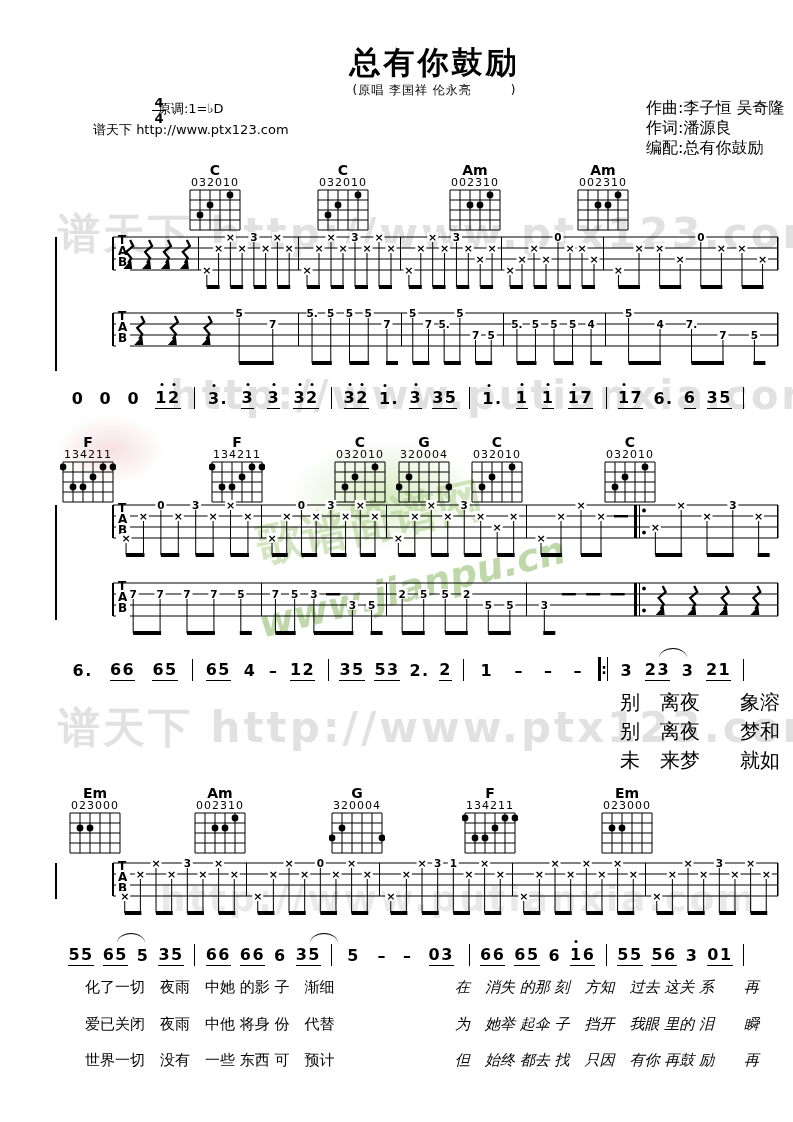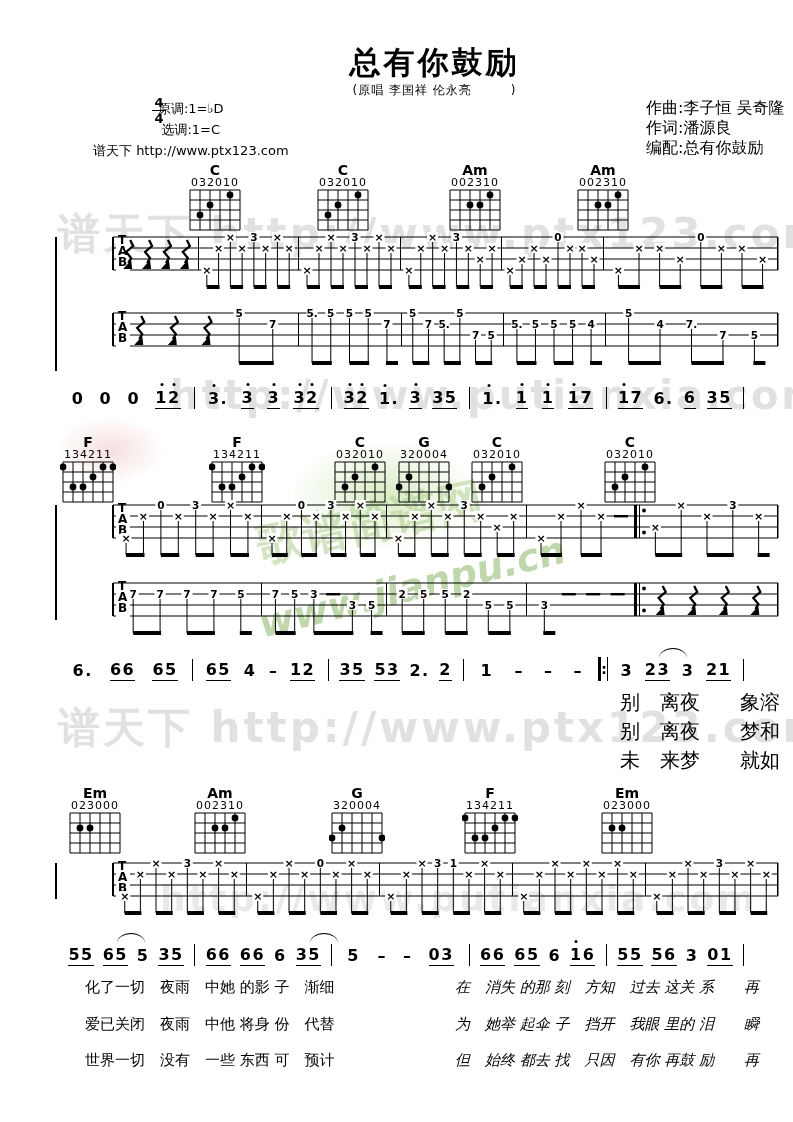--- a/index.html
+++ b/index.html
@@ -55,21 +55,20 @@
 <span class="wm wm-gray" style="left:160px;top:878px;font-size:36px;opacity:.4;">http://www.putianxia.com</span>
 <div class="blob" style="left:290px;top:440px;width:190px;height:110px;background:radial-gradient(closest-side,#cfe7b4,rgba(255,255,255,0));opacity:.8;"></div>
 <div class="blob" style="left:55px;top:415px;width:110px;height:70px;background:radial-gradient(closest-side,#f3d7d7,rgba(255,255,255,0));opacity:.8;"></div>
 <span class="wm wm-green2" style="left:255px;top:492px;font-size:46px;transform:rotate(-12deg);">歌谱简谱网</span>
 <span class="wm wm-green" style="left:255px;top:565px;font-size:38px;transform:rotate(-14deg);">www.jianpu.cn</span>
 
 <div class="abs layer title">总有你鼓励</div>
 <div class="abs layer subtitle">(原唱 李国祥 伦永亮　　　)</div>
 <div class="abs layer info-left">
   <div>原调:1=♭D</div>
-  <div>选调:1=C</div>
   <div>谱天下 http://www.ptx123.com</div>
 </div>
 <div class="frac layer">
   <b>4</b>
   <i>4</i>
 </div>
 <div class="abs layer info-right">
   <div>作曲:李子恒 吴奇隆</div>
   <div>作词:潘源良</div>
   <div>编配:总有你鼓励</div>

